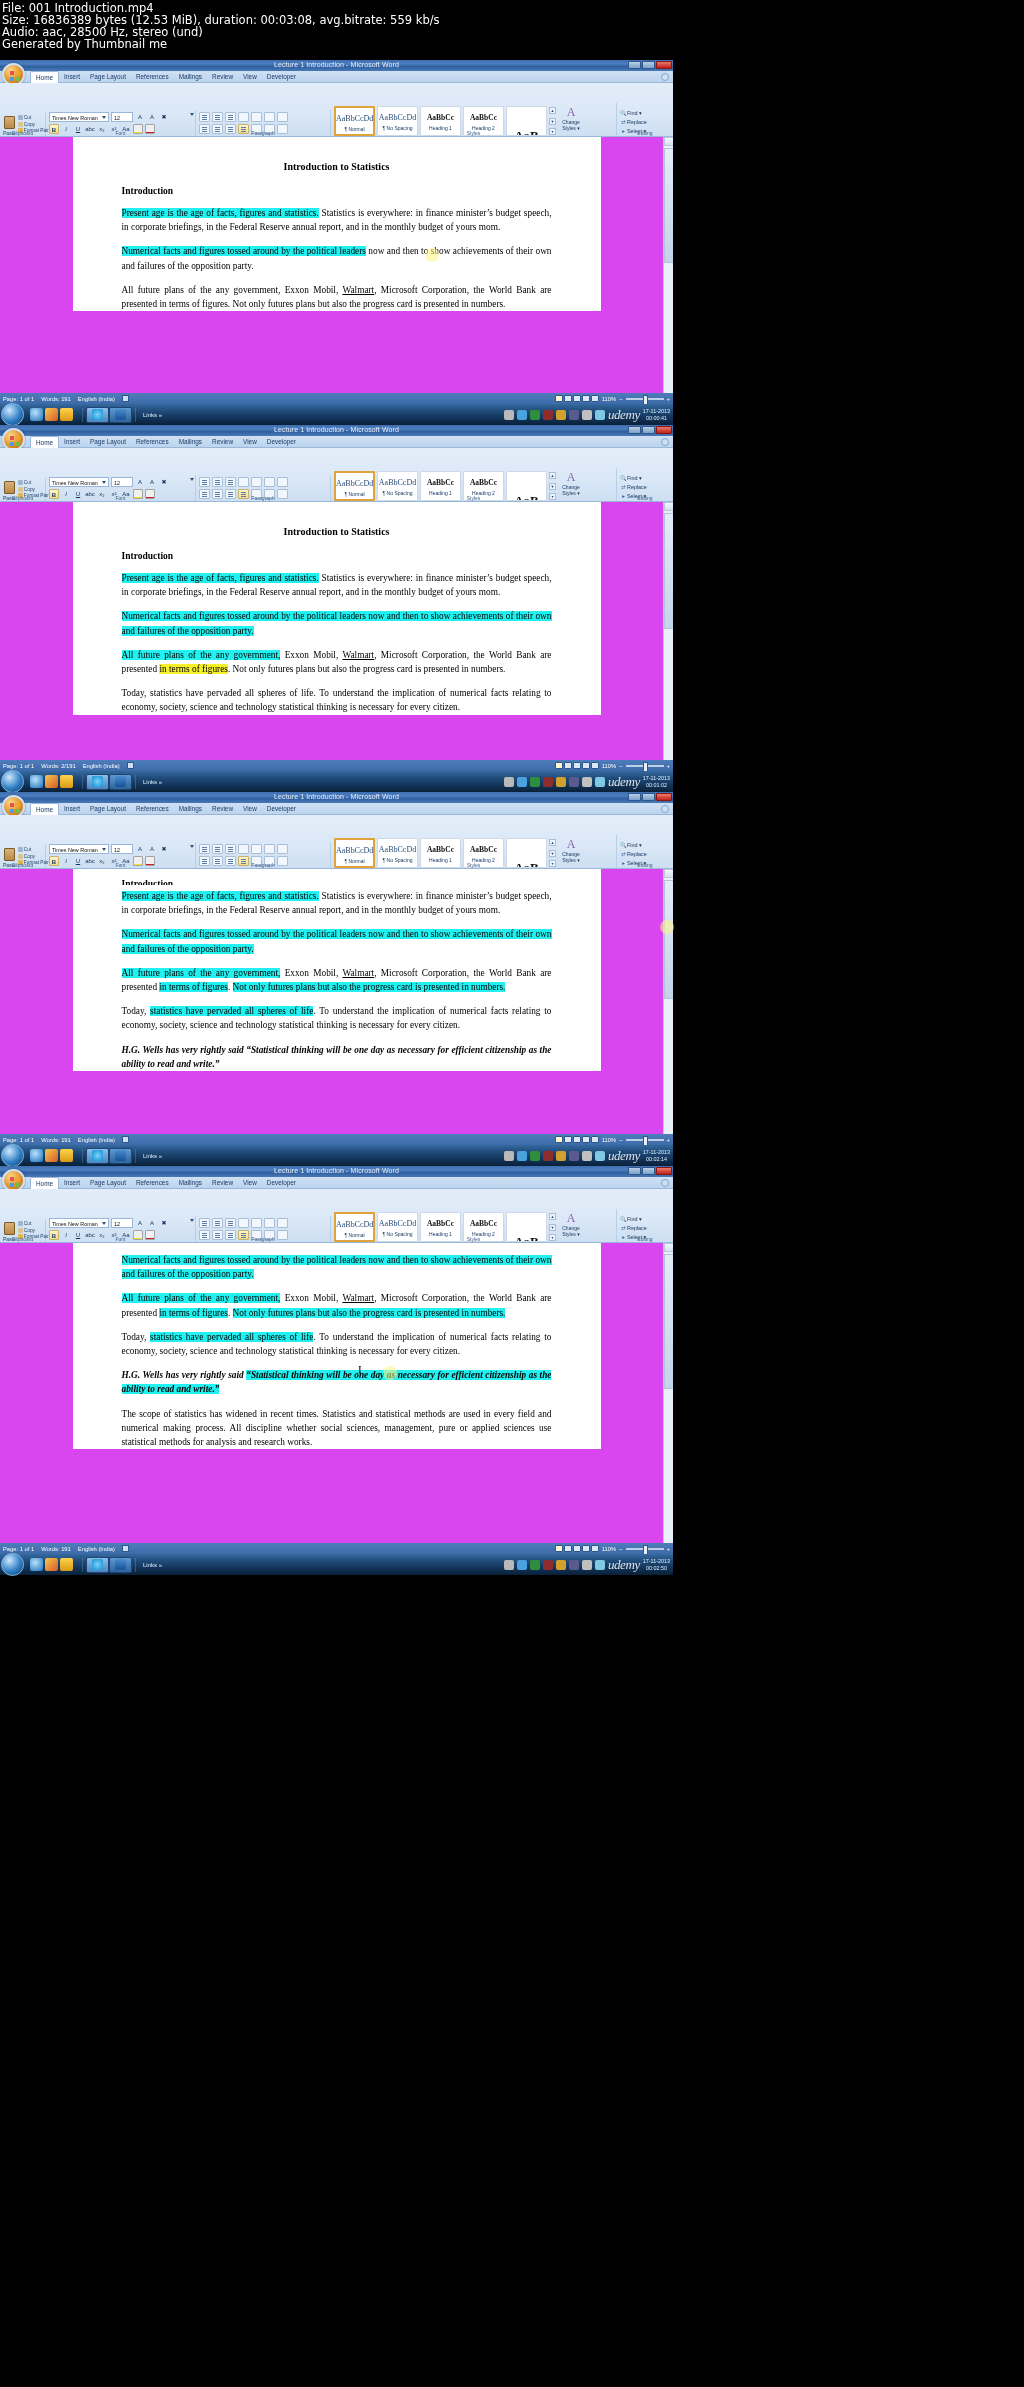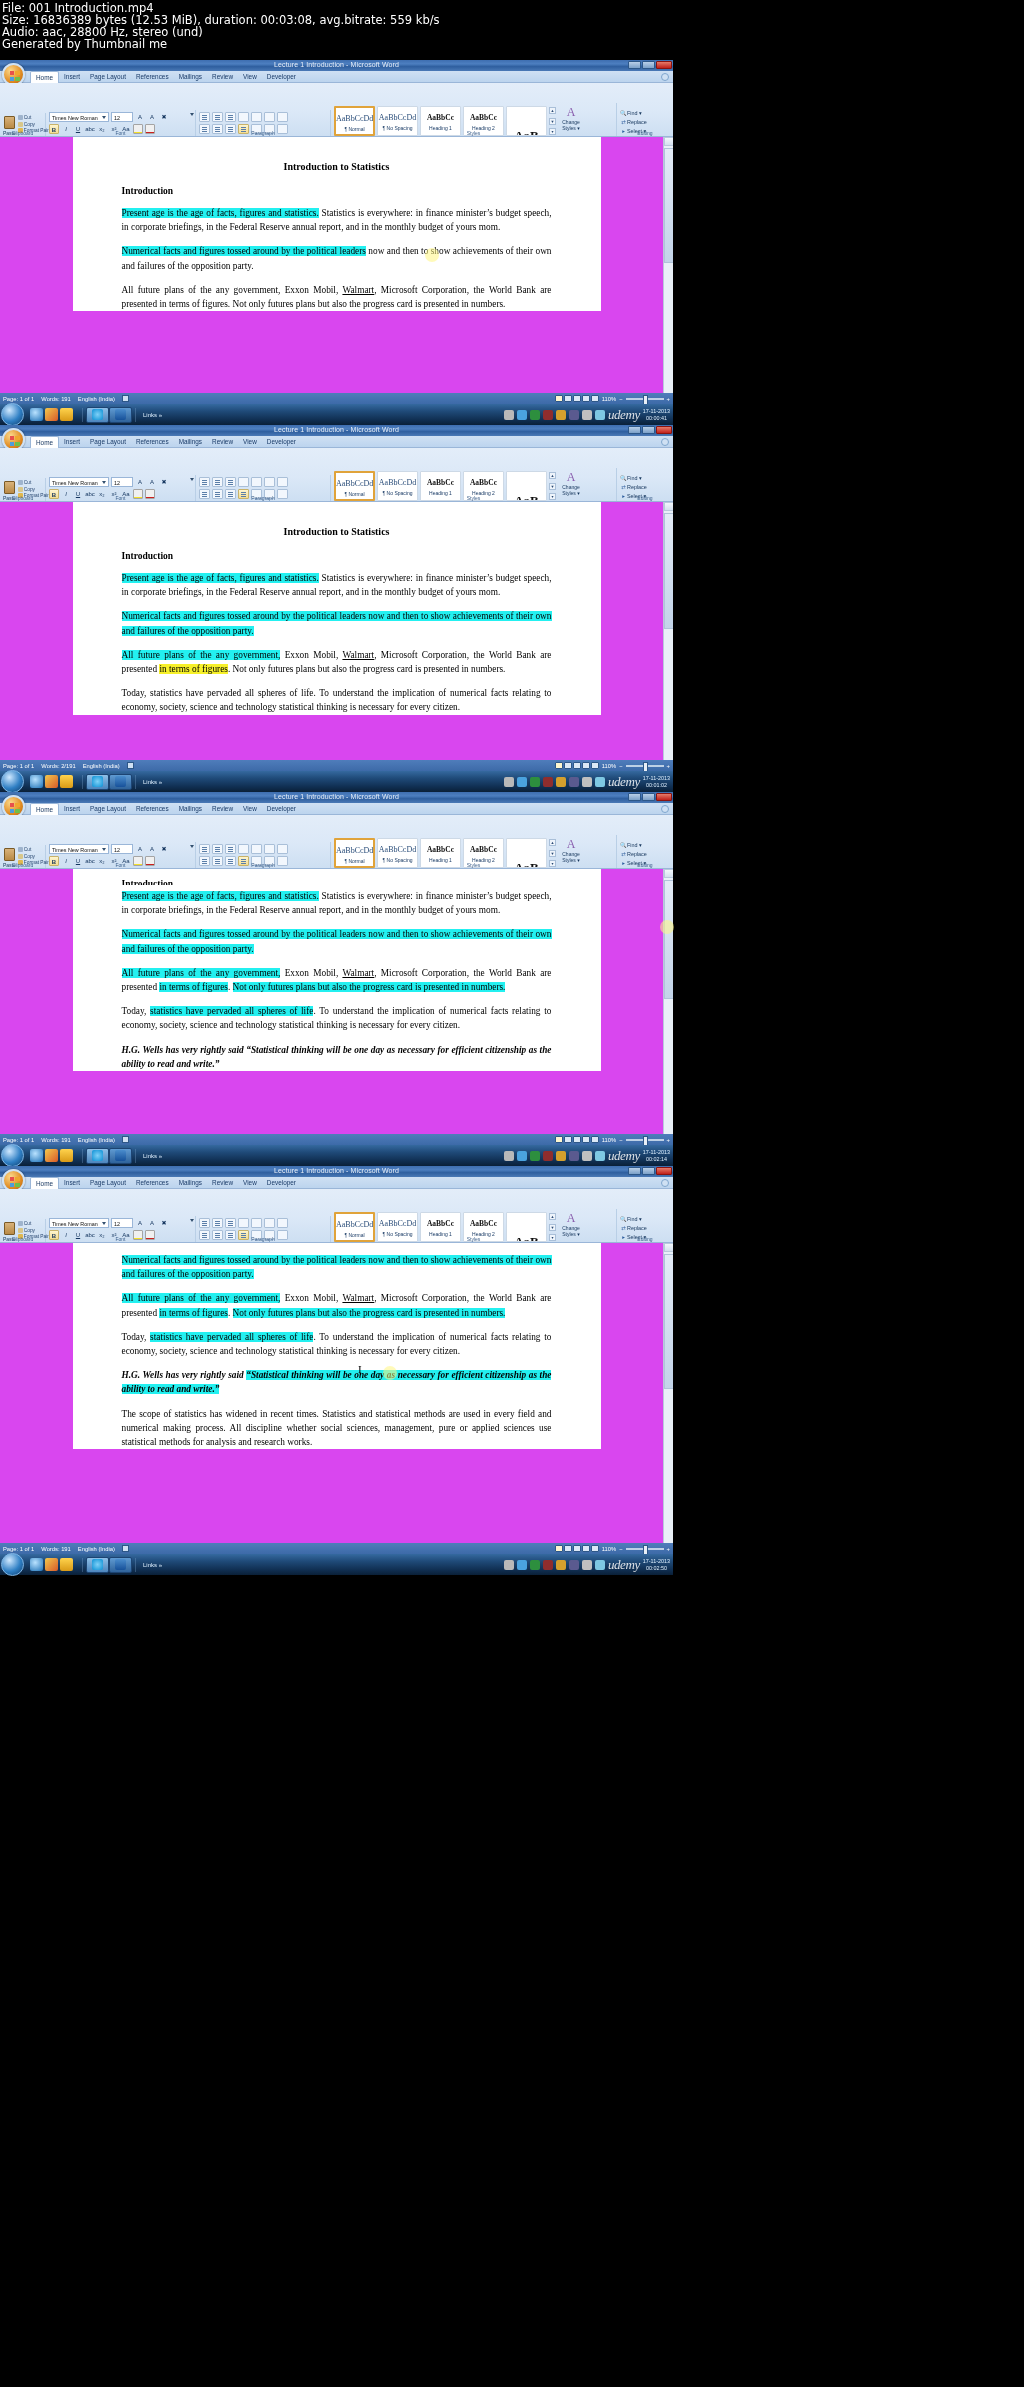--- a/index.html
+++ b/index.html
@@ -219,21 +219,21 @@
   .mousehalo { position:absolute; width:14px;height:14px;border-radius:50%;
                background:rgba(255,245,130,.55); }
   .ibeam2 { position:absolute; color:#000; font-size:11px; font-family:"Liberation Serif",serif;}
 </style>
 </head>
 <body>
 
 <div class="vid-header">
   <div>File: 001 Introduction.mp4</div>
   <div>Size: 16836389 bytes (12.53 MiB), duration: 00:03:08, avg.bitrate: 559 kb/s</div>
-  <div>Audio: aac, 28800 Hz, stereo (und)</div>
+  <div>Audio: aac, 28500 Hz, stereo (und)</div>
   <div>Generated by Thumbnail me</div>
 </div>
 
 <div id="panels-root">
     <div class="panel">
     <div class="titlebar">
     <div class="tb-caption">Lecture 1 Introduction - Microsoft Word</div>
     <div class="tb-btns">
       <div class="tb-btn"></div>
       <div class="tb-btn"></div>

